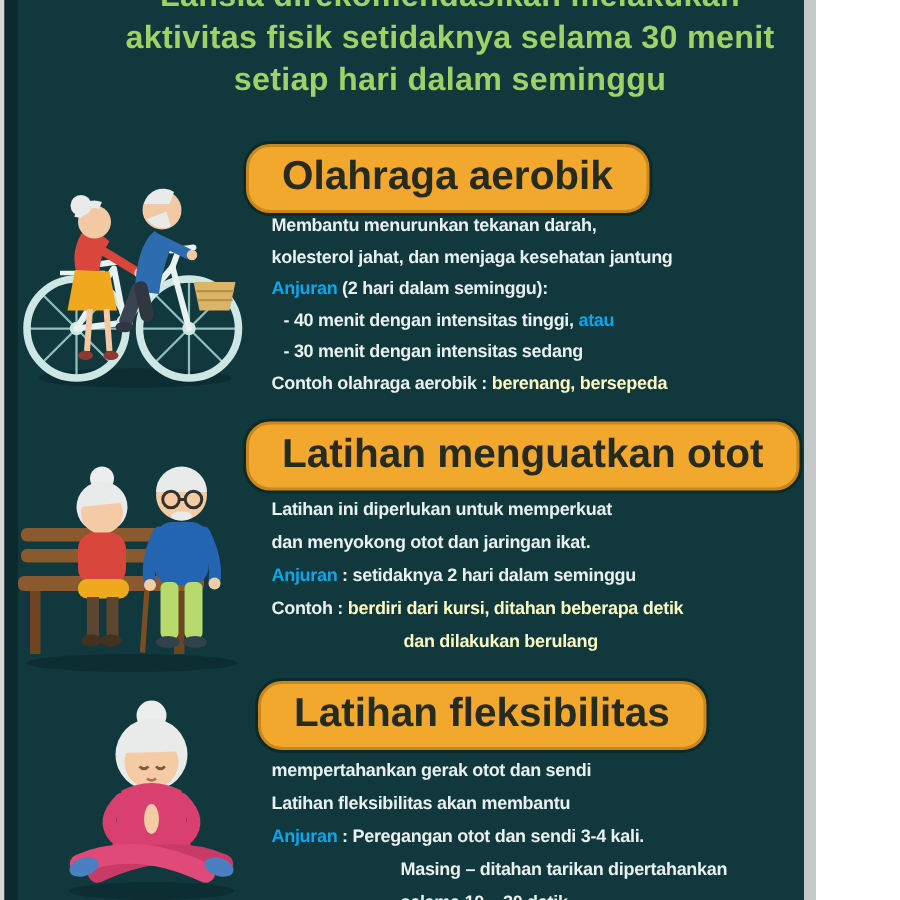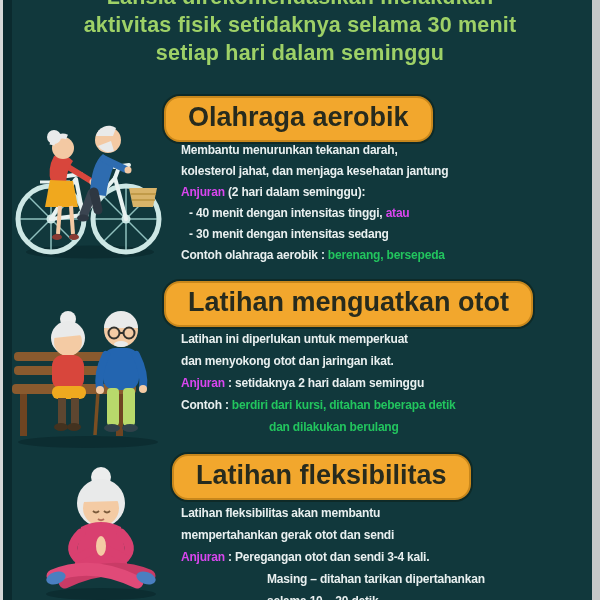--- a/index.html
+++ b/index.html
@@ -1,17 +1,17 @@
 <!DOCTYPE html>
 <html><head>
 <meta charset="utf-8">
 <style>
   html,body{margin:0;padding:0;}
   .poster{
-    position:relative;width:600px;height:600px;overflow:hidden;
+    position:relative;width:544px;height:600px;overflow:hidden;
     background:#11383c;
     font-family:"Liberation Sans","DejaVu Sans",sans-serif;
   }
   .edge-left-outer{position:absolute;left:0;top:0;width:3px;height:600px;background:#d5d7d7;}
   .edge-left-inner{position:absolute;left:3px;top:0;width:9px;height:600px;background:#0b2a2e;}
   .edge-right{position:absolute;right:0;top:0;width:8px;height:600px;background:#c6c9c9;}
 
   .title{
     position:absolute;left:0;top:-17px;width:600px;text-align:center;
     color:#9ed167;font-size:21.5px;font-weight:bold;line-height:28px;
@@ -35,22 +35,22 @@
     position:absolute;left:181px;width:405px;
     color:#e9f0f0;font-size:12px;font-weight:bold;
     letter-spacing:-0.2px;white-space:nowrap;
   }
   .body-1{top:140px;line-height:21px;}
   .body-2{top:328px;line-height:22px;}
   .body-3{top:502px;line-height:22px;}
   .indent-sm{padding-left:8px;}
   .indent-lg{padding-left:88px;}
   .indent-md{padding-left:86px;}
-  .green{color:#d946ef;}
-  .yellow{color:#22c55e;}
+  .green{color:#0ea5e9;}
+  .yellow{color:#fef9c3;}
 
   .illus{position:absolute;}
   .illus-bike{left:10px;top:92px;width:152px;height:170px;}
   .illus-bench{left:8px;top:294px;width:162px;height:160px;}
   .illus-yoga{left:35px;top:461px;width:132px;height:142px;}
 </style>
 </head>
 <body>
 
 <div class="poster">
@@ -212,20 +212,20 @@
     <path d="M90,97 L71,88" stroke="#d94070" stroke-width="8" stroke-linecap="round"></path>
     <ellipse cx="66" cy="85" rx="5" ry="10" fill="#f4cba4"></ellipse>
 
     <path d="M114,115 Q76,99 30,121" stroke="#c93b66" stroke-width="13" fill="none" stroke-linecap="round"></path>
     <path d="M18,115 Q56,99 102,121" stroke="#e04a78" stroke-width="13" fill="none" stroke-linecap="round"></path>
     <ellipse cx="21" cy="117" rx="10" ry="6" fill="#4a7fc1" transform="rotate(-18 21 117)"></ellipse>
     <ellipse cx="111" cy="117" rx="10" ry="6" fill="#4a7fc1" transform="rotate(18 111 117)"></ellipse>
   </svg>
 
   <div class="body-text body-3">
+    <div><span>mempertahankan gerak otot dan sendi</span></div>
     <div><span>Latihan fleksibilitas akan membantu</span></div>
-    <div><span>mempertahankan gerak otot dan sendi</span></div>
     <div><span class="green">Anjuran</span><span> : Peregangan otot dan sendi  3-4 kali.</span></div>
     <div class="indent-md"><span>Masing – ditahan tarikan dipertahankan</span></div>
     <div class="indent-md"><span>selama 10 – 20 detik</span></div>
   </div>
 
 </div>
 
 </body></html>

